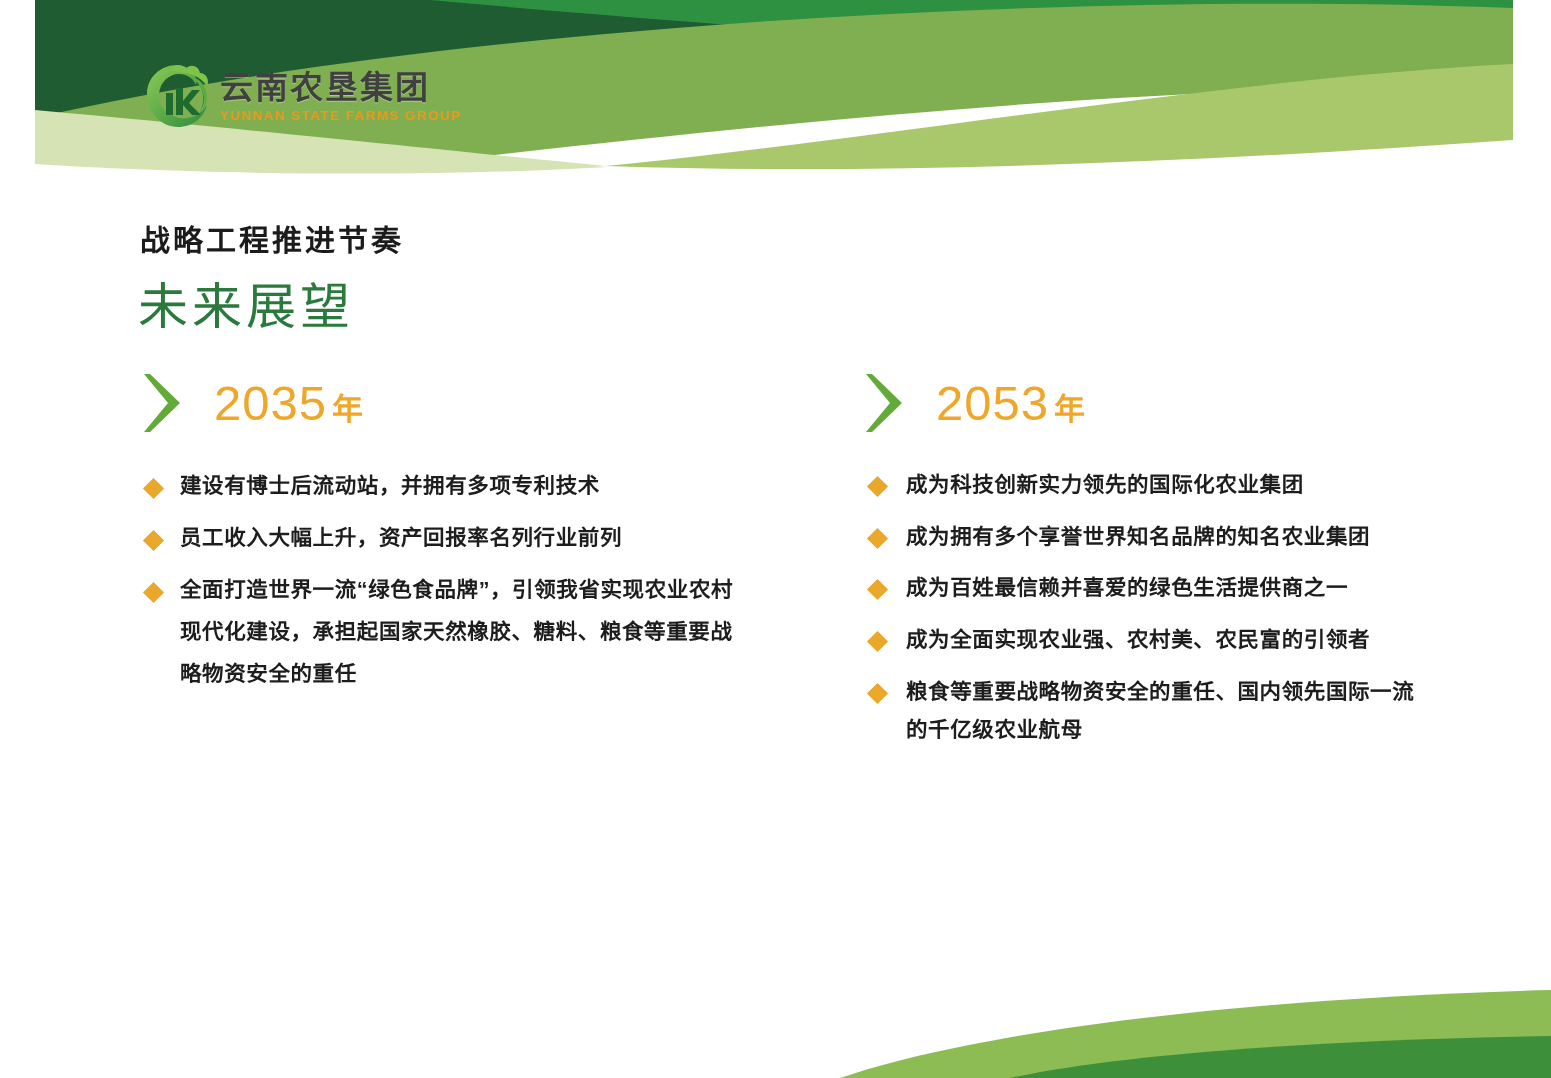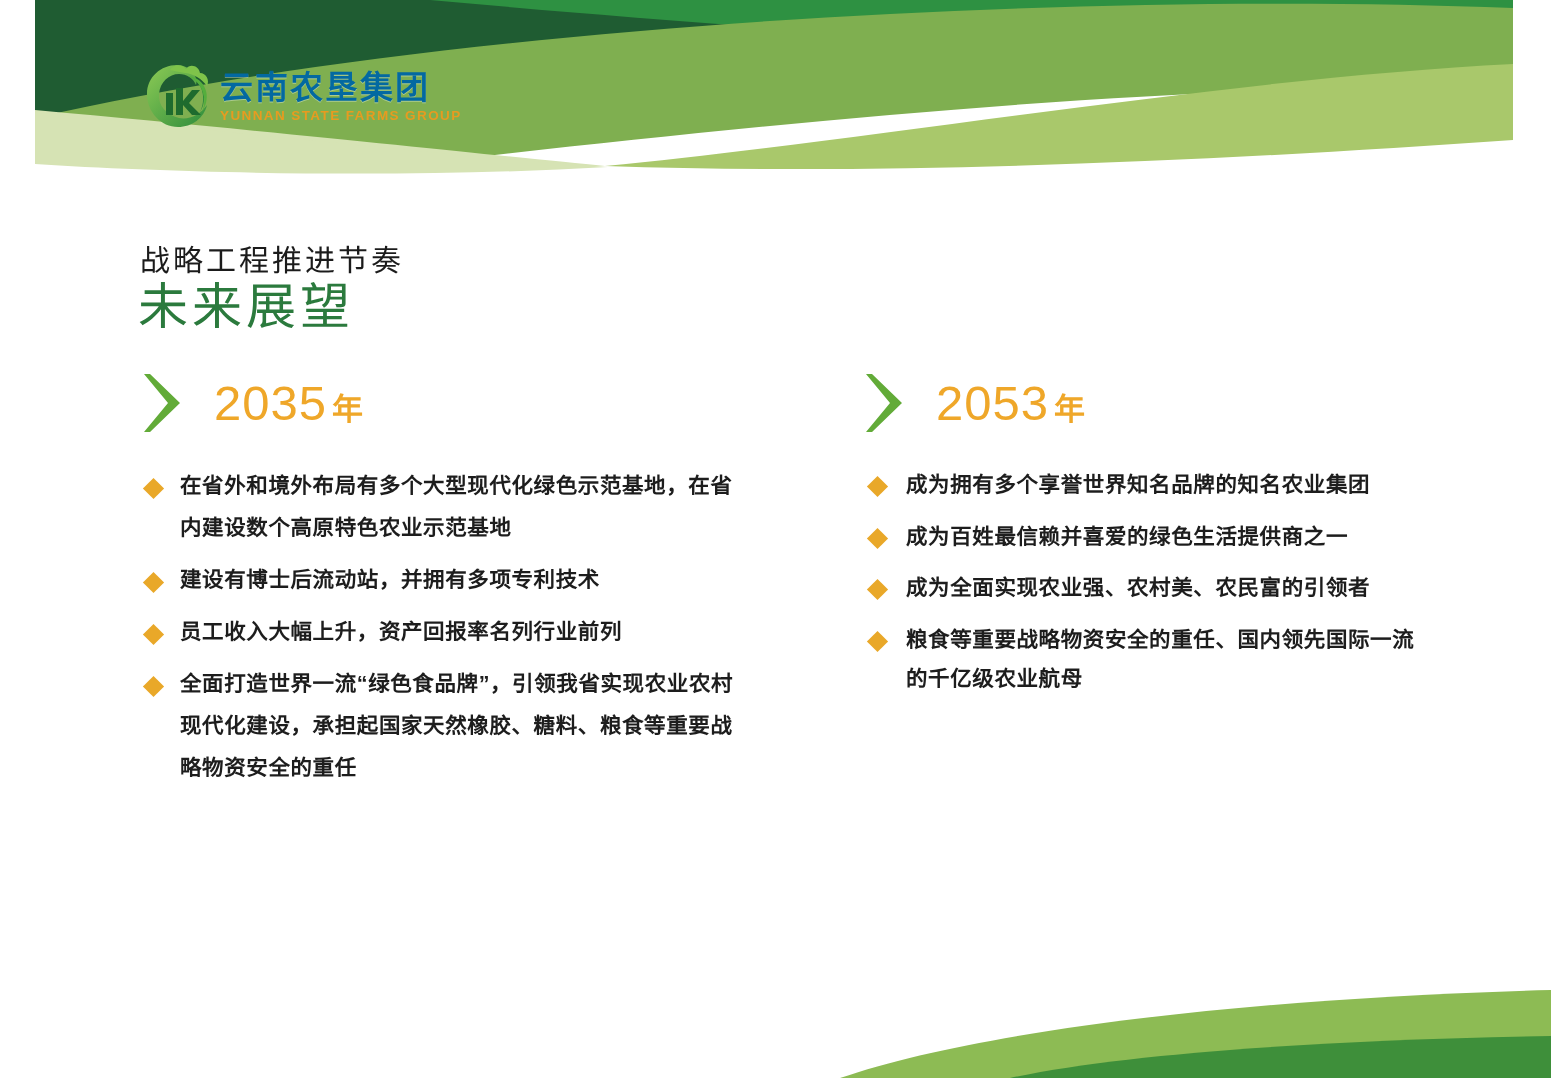--- a/index.html
+++ b/index.html
@@ -60,46 +60,45 @@
   .logo-text {
     margin-left: 6px;
     display: flex;
     flex-direction: column;
     justify-content: center;
     line-height: 1;
   }
   .logo-cn {
     font-size: 33px;
     font-weight: bold;
-    color: #0369a1;
+    color: #404040;
     letter-spacing: 2px;
     white-space: nowrap;
     text-shadow: 0 1px 0 rgba(255,255,255,0.35);
   }
   .logo-en {
     margin-top: 5px;
     font-size: 13.5px;
     font-weight: bold;
     color: #E79B20;
     letter-spacing: 1.4px;
     white-space: nowrap;
     text-align: center;
   }
 
   
   .kicker {
     position: absolute;
     left: 140px;
     top: 216px;
     font-size: 30px;
-    font-weight: normal;
+    font-weight: bold;
     color: #1b1b1b;
     letter-spacing: 3px;
     white-space: nowrap;
-    margin-top: 20px;
   }
   .headline {
     position: absolute;
     left: 138px;
     top: 266px;
     font-size: 50px;
     font-weight: normal;
     color: #2b7a3d;
     letter-spacing: 4px;
     white-space: nowrap;
@@ -234,37 +233,37 @@
   <div class="col col-left">
     <div class="year-row">
       <svg class="chevron" viewBox="0 0 46 62" xmlns="http://www.w3.org/2000/svg">
         <path d="M4,2 L10,2 L40,31 L10,60 L4,60 L28,31 Z" fill="#62AB38"></path>
       </svg>
       <div class="year-label">
         <span class="year-num">2035</span><span class="year-suffix">年</span>
       </div>
     </div>
     <ul class="bullets">
-      <li><span class="diamond"></span><span>在省外和境外布局有多个大型现代化绿色示范基地，在省内建设数个高原特色农业示范基地</span></li>
       <li><span class="diamond"></span><span>建设有博士后流动站，并拥有多项专利技术</span></li>
       <li><span class="diamond"></span><span>员工收入大幅上升，资产回报率名列行业前列</span></li>
       <li><span class="diamond"></span><span>全面打造世界一流“绿色食品牌”，引领我省实现农业农村现代化建设，承担起国家天然橡胶、糖料、粮食等重要战略物资安全的重任</span></li>
     </ul>
   </div>
 
   <div class="col col-right">
     <div class="year-row">
       <svg class="chevron" viewBox="0 0 46 62" xmlns="http://www.w3.org/2000/svg">
         <path d="M4,2 L10,2 L40,31 L10,60 L4,60 L28,31 Z" fill="#62AB38"></path>
       </svg>
       <div class="year-label">
         <span class="year-num">2053</span><span class="year-suffix">年</span>
       </div>
     </div>
     <ul class="bullets">
+      <li><span class="diamond"></span><span>成为科技创新实力领先的国际化农业集团</span></li>
       <li><span class="diamond"></span><span>成为拥有多个享誉世界知名品牌的知名农业集团</span></li>
       <li><span class="diamond"></span><span>成为百姓最信赖并喜爱的绿色生活提供商之一</span></li>
       <li><span class="diamond"></span><span>成为全面实现农业强、农村美、农民富的引领者</span></li>
       <li><span class="diamond"></span><span>粮食等重要战略物资安全的重任、国内领先国际一流的千亿级农业航母</span></li>
     </ul>
   </div>
 
   <div class="banner-bottom">
     <svg width="1551" height="160" viewBox="0 0 1551 160" xmlns="http://www.w3.org/2000/svg">
       <path d="M1551,72 C1250,80 980,112 840,160 L1551,160 Z" fill="#8DBB54"></path>

